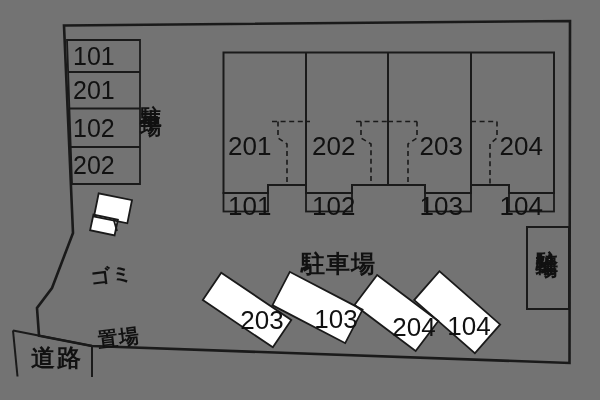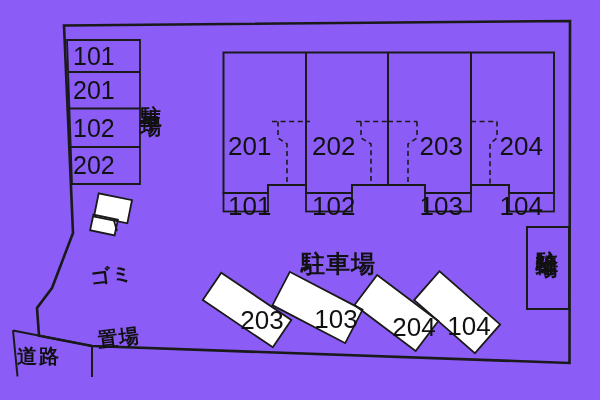--- a/index.html
+++ b/index.html
@@ -1,18 +1,18 @@
 <!DOCTYPE html>
 <html><head>
 <meta charset="utf-8">
 <style>
   html,body{margin:0;padding:0;background:#ffffff;}
   #stage{
     position:relative;width:600px;height:400px;overflow:hidden;
-    background:#8b5cf6;
+    background:#737373;
     font-family:"Liberation Sans","DejaVu Sans",sans-serif;
     color:#111;
   }
   #plan-svg{position:absolute;left:0;top:0;}
   .lbl{position:absolute;white-space:pre;line-height:1;}
   .num{font-size:25px;letter-spacing:0px;}
   .unit-num{font-size:26px;line-height:20px;font-weight:500;}
   .lot-num{font-size:26px;transform:translate(-50%,-50%);font-weight:500;}
   .kanji{font-weight:600;}
   .vtext{writing-mode:vertical-rl;text-orientation:upright;}
@@ -127,14 +127,14 @@
 
   <div class="lbl kanji" style="left:301px;top:252px;font-size:24px;letter-spacing:1px;">駐車場</div>
 
   <div class="lbl lot-num" style="left:262px;top:320px;">203</div>
   <div class="lbl lot-num" style="left:336px;top:319px;">103</div>
   <div class="lbl lot-num" style="left:414px;top:327px;">204</div>
   <div class="lbl lot-num" style="left:469px;top:326px;">104</div>
 
   <div class="lbl kanji vtext" style="left:536px;top:232px;font-size:22px;letter-spacing:3px;">駐輪場</div>
 
-  <div class="lbl kanji" style="left:17px;top:346px;font-size:20px;letter-spacing:2px;">道路</div>
+  <div class="lbl kanji" style="left:31px;top:346px;font-size:24px;letter-spacing:2px;">道路</div>
 </div>
 
 </body></html>

